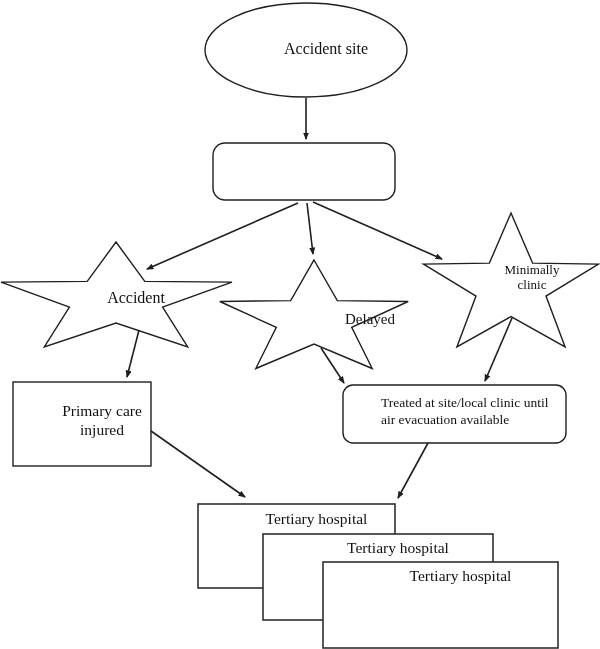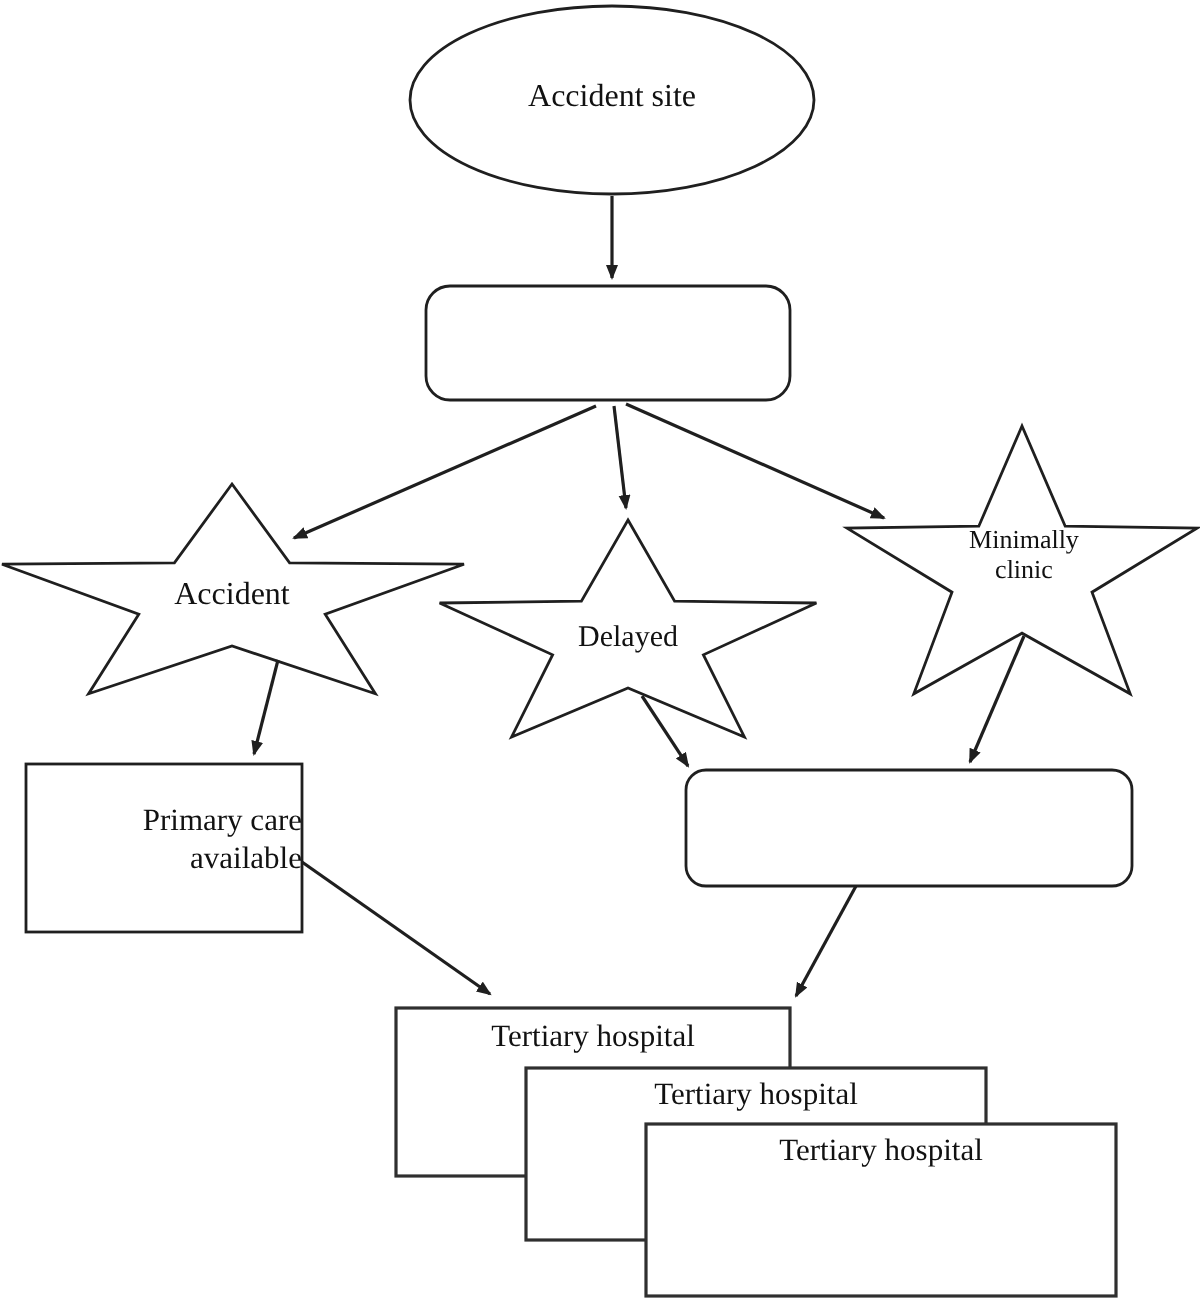--- a/index.html
+++ b/index.html
@@ -19,27 +19,28 @@
   .layer {
     position: absolute;
     left: 0;
     top: 0;
   }
   .label {
     position: absolute;
     text-align: center;
     color: #111111;
     white-space: nowrap;
+    padding-left: 20px;
   }
   .lbl-accident  { left: 206px; top: 40px;  width: 200px; font-size: 16px; }
   .lbl-triage    { left: 213px; top: 163px; width: 182px; font-size: 16px; }
   .lbl-immediate { left: 41px;  top: 289px; width: 150px; font-size: 16px; }
-  .lbl-delayed   { left: 253px; top: 311px; width: 122px; font-size: 15px; }
+  .lbl-delayed   { left: 253px; top: 311px; width: 122px; font-size: 15px; text-align: right; }
   .lbl-minimally { left: 452px; top: 262px; width: 120px; font-size: 13px; line-height: 15px; white-space: normal; }
-  .lbl-primary   { left: 13px;  top: 401px; width: 138px; font-size: 15.5px; line-height: 19px; white-space: normal; text-align: right; }
+  .lbl-primary   { left: 13px;  top: 401px; width: 138px; font-size: 15.5px; line-height: 19px; white-space: normal; }
   .lbl-treated   { left: 361px; top: 394px; width: 200px; font-size: 13.5px; line-height: 17px; text-align: left; white-space: normal; }
   .lbl-tert1     { left: 198px; top: 510px; width: 197px; font-size: 15.5px; }
   .lbl-tert2     { left: 263px; top: 539px; width: 230px; font-size: 15.5px; }
   .lbl-tert3     { left: 323px; top: 567px; width: 235px; font-size: 15.5px; }
 </style>
 </head>
 <body>
 
 <div class="canvas">
 
@@ -86,21 +87,25 @@
 
   <div class="label lbl-delayed">Delayed</div>
 
   <div class="label lbl-minimally">
     <span>Minimally</span><br>
     <span>clinic</span>
   </div>
 
   <div class="label lbl-primary">
     <span>Primary care</span><br>
-    <span>available</span>
+    <span>injured</span>
   </div>
 
+  <div class="label lbl-treated">
+    <span>Treated at site/local clinic until</span><br>
+    <span>air evacuation available</span>
+  </div>
 
   <div class="label lbl-tert1">Tertiary hospital</div>
   <div class="label lbl-tert2">Tertiary hospital</div>
   <div class="label lbl-tert3">Tertiary hospital</div>
 
 </div>
 
 </body></html>

